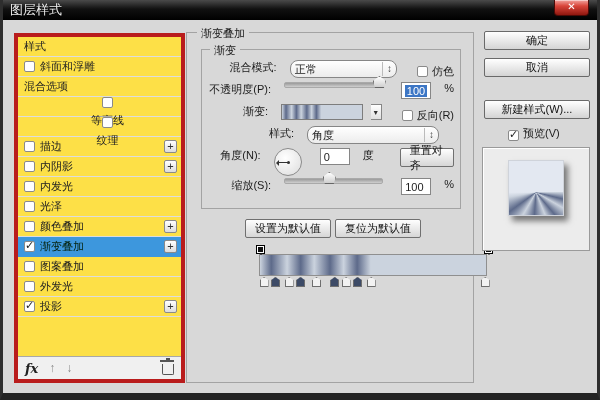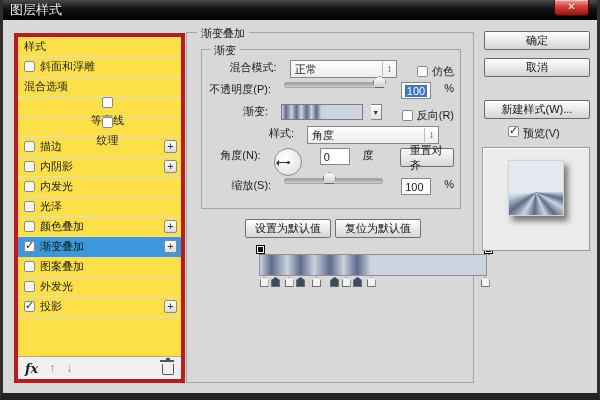--- a/index.html
+++ b/index.html
@@ -35,21 +35,21 @@
   
   .panel{position:absolute;left:183px;top:12px;width:288px;bottom:10px;}
   .group{border:1px solid #a3a3a3;position:relative;box-sizing:border-box;}
   .legend{position:absolute;top:-7px;left:10px;background:#d8d8d8;padding:0 4px;color:#1c1c1c;}
   .outer{position:absolute;inset:0;}
   .inner{position:absolute;left:14px;right:12px;top:16px;padding:10px 0 6px 0;}
   .inner .legend{left:8px;}
   .prow{display:flex;height:22px;padding:0 6px;gap:8px;}
   .plabel{width:86px;text-align:right;margin-right:5px;white-space:nowrap;}
   .dropdown{width:132px;height:18px;box-sizing:border-box;border:1px solid #868686;background:linear-gradient(#fff,#ececec);
-            display:flex;align-items:center;padding:0 4px;border-radius:0;}
+            display:flex;align-items:center;padding:0 4px;border-radius:8px;}
   .dropdown .dval{flex:1;}
   .dropdown .darr{color:#444;font-size:10px;border-left:1px solid #bbb;padding-left:4px;line-height:14px;}
   .track{width:132px;height:4px;background:linear-gradient(#9a9a9a,#cfcfcf);border:1px solid #a9a9a9;border-radius:2px;position:relative;}
   .thumb{position:absolute;top:-7px;width:11px;height:10px;background:linear-gradient(#fefefe,#cfcfcf);border:1px solid #666;
          clip-path:polygon(50% 0%,100% 42%,84% 100%,16% 100%,0% 42%);margin-left:-6px;}
   .vfield{width:38px;height:17px;box-sizing:border-box;border:1px solid #868686;background:#fff;display:flex;align-items:center;padding:0 3px;margin-left:10px;}
   .vfield .hl{background:#3c76c5;color:#fff;padding:0 2px;}
   .unit{margin-left:5px;}
   .cklabel{margin-left:4px;white-space:nowrap;}
   .ckgroup{display:flex;align-items:center;margin-left:12px;}
@@ -74,21 +74,21 @@
         clip-path:polygon(50% 0%,100% 32%,100% 100%,0% 100%,0% 32%);}
   .stop.dark{background:#3c4a66;}
   .hexrow{display:flex;justify-content:space-between;margin-top:3px;width:252px;margin-left:-12px;
           font-family:"DejaVu Sans Mono",monospace;font-size:13px;font-weight:bold;color:#5b5bb0;letter-spacing:1px;}
 
   
   .rightcol{position:absolute;left:479px;top:11px;width:110px;bottom:10px;}
   .rbtn{display:block;width:106px;height:19px;margin:0 0 8px 2px;box-sizing:border-box;border:1px solid #6a6a6a;border-radius:2px;
         background:linear-gradient(#fff,#d4d4d4);text-align:center;line-height:17px;color:#111;}
   .rbtn.newstyle{margin-bottom:7px;margin-top:23px;}
-  .prevrow{display:flex;align-items:flex-start;margin:2px 0 6px 26px;}
+  .prevrow{display:flex;align-items:flex-end;margin:2px 0 6px 26px;}
   .prevpanel{width:108px;height:104px;box-sizing:border-box;border:1px solid #9a9a9a;background:#ececec;box-shadow:inset 1px 1px 0 #fff;
              display:flex;justify-content:center;}
   .thumbprev{margin-top:12px;width:54px;height:54px;border:1px solid #cfd3da;box-shadow:4px 5px 6px rgba(0,0,0,.5);
      background:conic-gradient(from 90deg at 50% 58%,
         var(--glight) 0deg, var(--gdark) 14deg, var(--glight) 30deg, var(--gdark) 50deg,
         var(--glight) 68deg, var(--gdark) 94deg, var(--glight) 120deg, var(--gdark) 144deg,
         var(--glight) 170deg, #e3e8f1 180deg, #e3e8f1 360deg);}
 </style>
 </head>
 <body>

